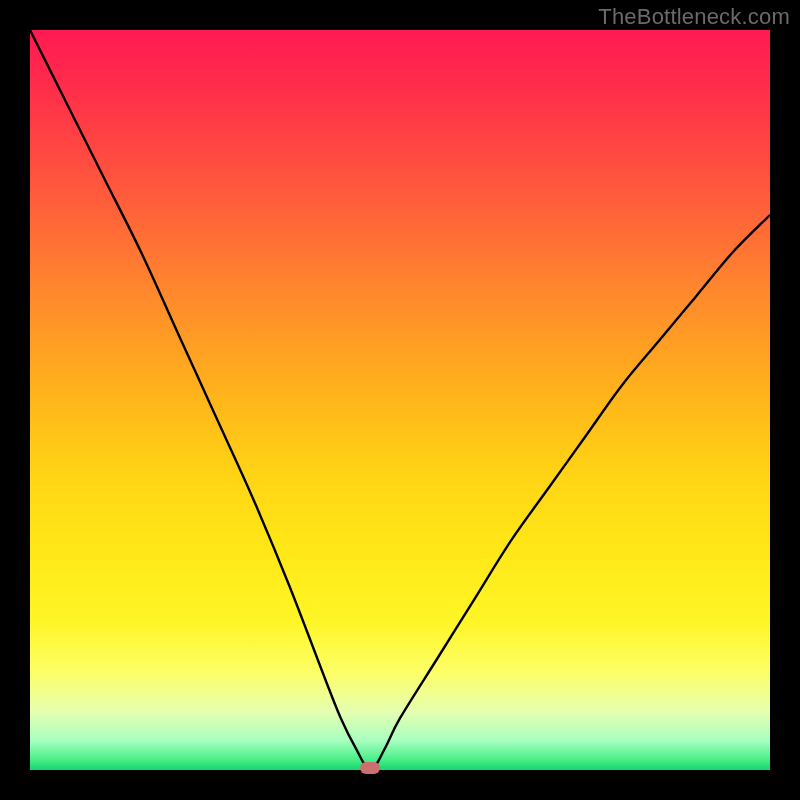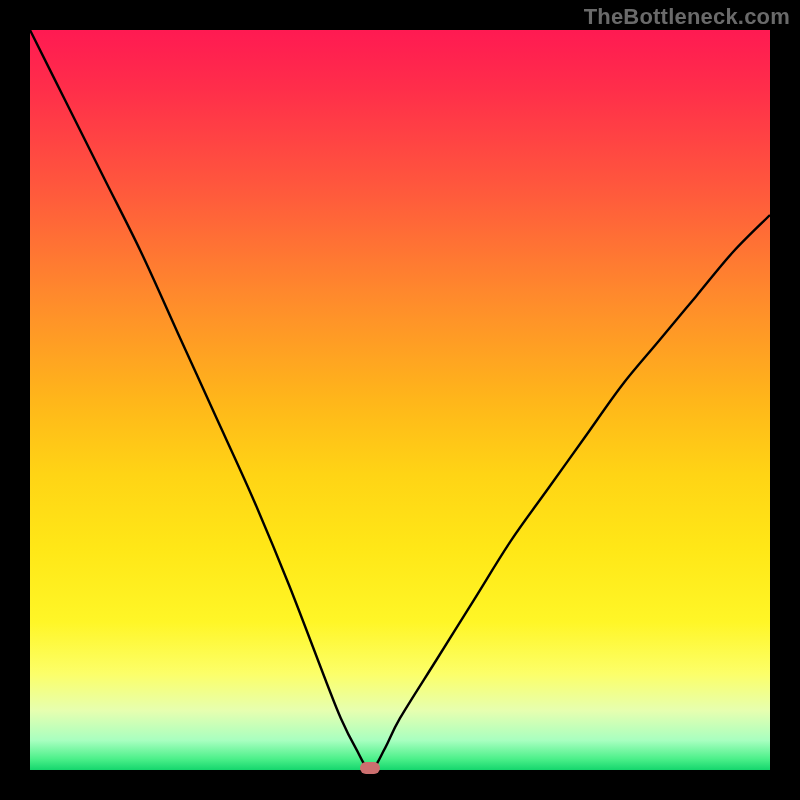--- a/index.html
+++ b/index.html
@@ -10,21 +10,21 @@
     background: #000;
     font-family: Arial, Helvetica, sans-serif;
     overflow: hidden;
   }
   .watermark {
     position: absolute;
     top: 4px;
     right: 10px;
     color: #6a6a6a;
     font-size: 22px;
-    font-weight: 700;
+    font-weight: 400;
     letter-spacing: 0.2px;
     z-index: 10;
   }
   .frame {
     position: absolute;
     top: 0;
     left: 0;
     width: 800px;
     height: 800px;
     background: #000;

